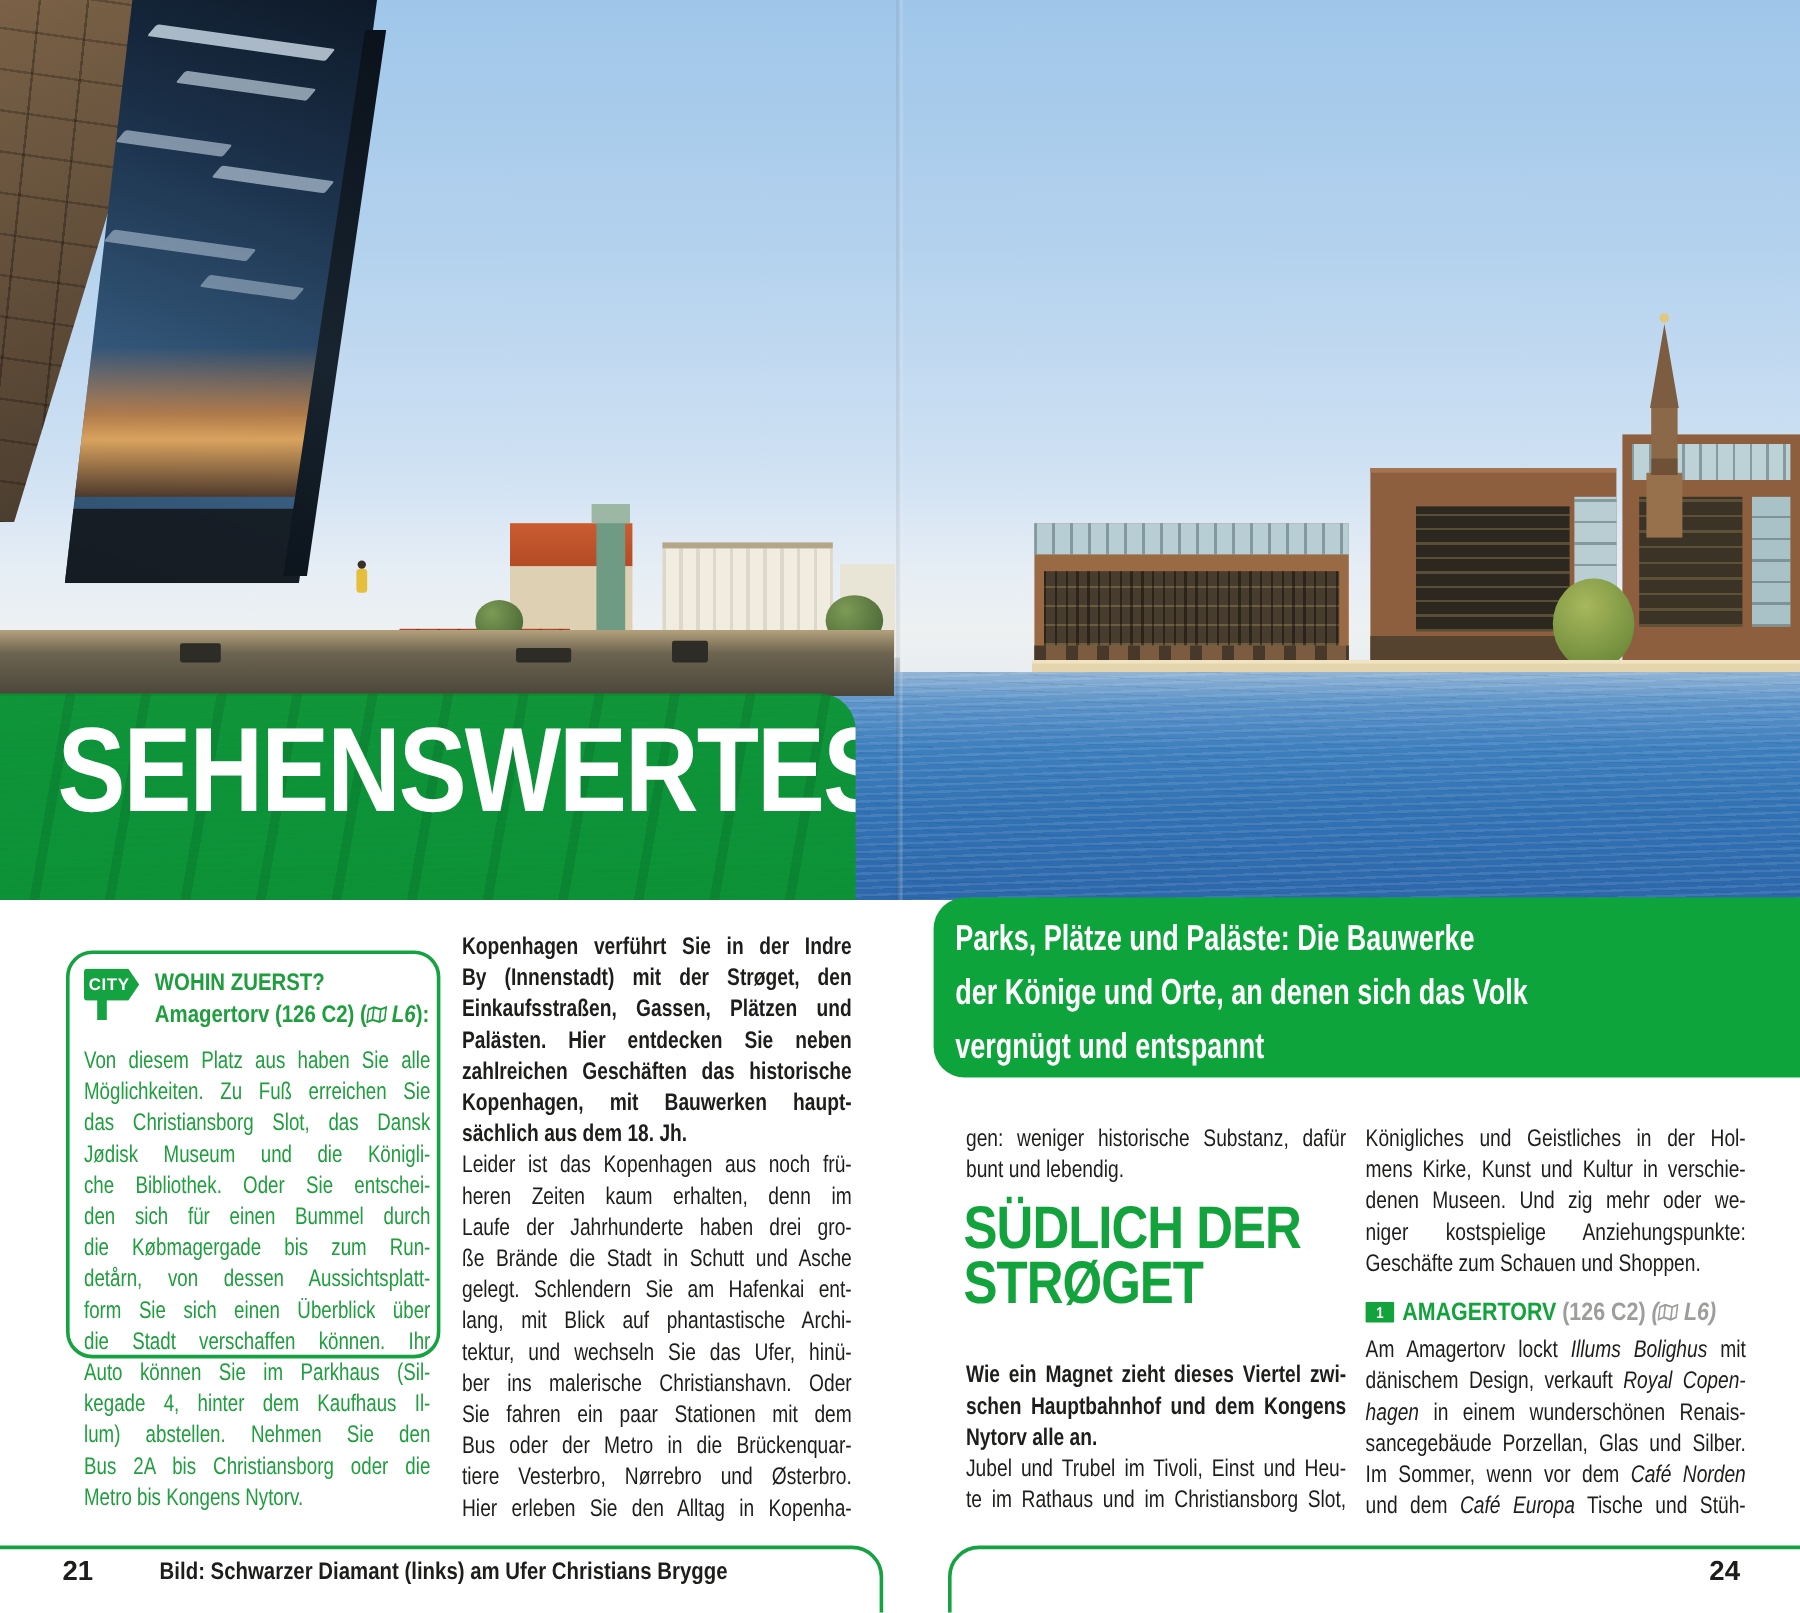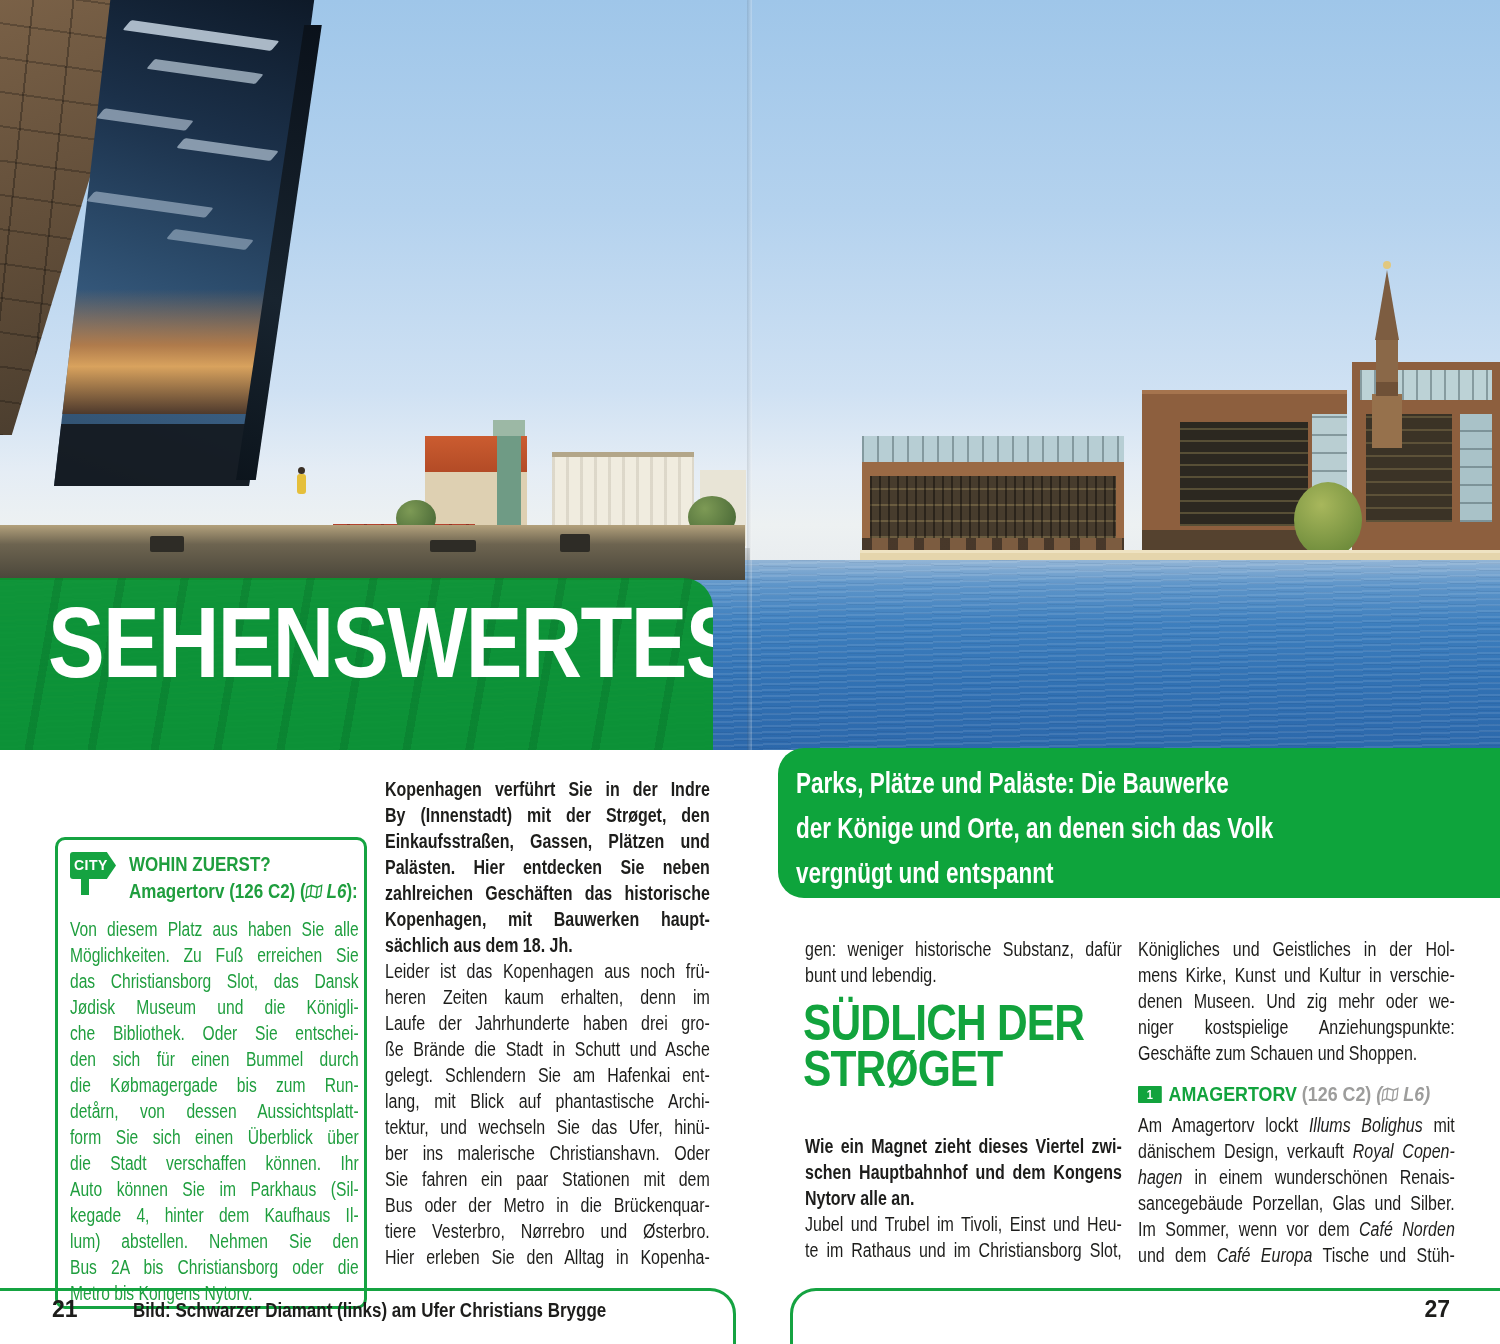--- a/index.html
+++ b/index.html
@@ -116,22 +116,22 @@
     font-size:30px;line-height:30px;transform:scaleX(.75);transform-origin:0 0;white-space:nowrap;}
 
   
   .lines{transform-origin:0 0;}
   .ln{text-align:justify;text-align-last:justify;}
   .ln.nl{text-align-last:left;}
   .body-text{font-size:20px;line-height:26px;color:#1d1d1b;}
   .bold{font-weight:700;}
   .green-text{color:#1f9e3e;}
 
-  .tipbox{position:absolute;left:55px;top:837px;width:312px;height:472px;
-    border:3px solid #15a341;border-radius:10px;box-sizing:border-box;}
+  .tipbox{position:absolute;left:55px;top:792px;width:312px;height:340px;
+    border:3px solid #15a341;border-radius:22px;box-sizing:border-box;}
   .tip-head{position:absolute;left:71px;top:11px;width:300px;color:#1f9e3e;font-weight:700;
     font-size:20px;line-height:27px;transform:scaleX(.85);transform-origin:0 0;white-space:nowrap;}
   .tip-lines{position:absolute;left:12px;top:76px;width:370px;transform:scaleX(.78);}
 
   
   .citysign{position:absolute;left:12px;top:12px;width:52px;height:46px;}
   .citysign .board{position:absolute;left:0;top:0;width:46px;height:27px;background:#15a341;
     clip-path:polygon(0 0,80% 0,100% 50%,80% 100%,0 100%);border-radius:3px;
     color:#fff;font-weight:800;font-size:14px;line-height:27px;text-align:left;padding-left:4px;box-sizing:border-box;letter-spacing:.5px;}
   .citysign .post{position:absolute;left:11px;top:26px;width:8px;height:17px;background:#15a341;}
@@ -333,15 +333,15 @@
       <div class="ln"><i>hagen</i> in einem wunderschönen Renais-</div>
       <div class="ln">sancegebäude Porzellan, Glas und Silber.</div>
       <div class="ln">Im Sommer, wenn vor dem <i>Café Norden</i></div>
       <div class="ln">und dem <i>Café Europa</i> Tische und Stüh-</div>
     </div>
 
   <div class="footer-box fb-left"></div>
   <div class="footer-box fb-right"></div>
   <span class="pageno pn-left">21</span>
   <span class="caption">Bild: Schwarzer Diamant (links) am Ufer Christians Brygge</span>
-  <span class="pageno pn-right">27</span>
+  <span class="pageno pn-right">24</span>
 
 </div>
 
 </body></html>

